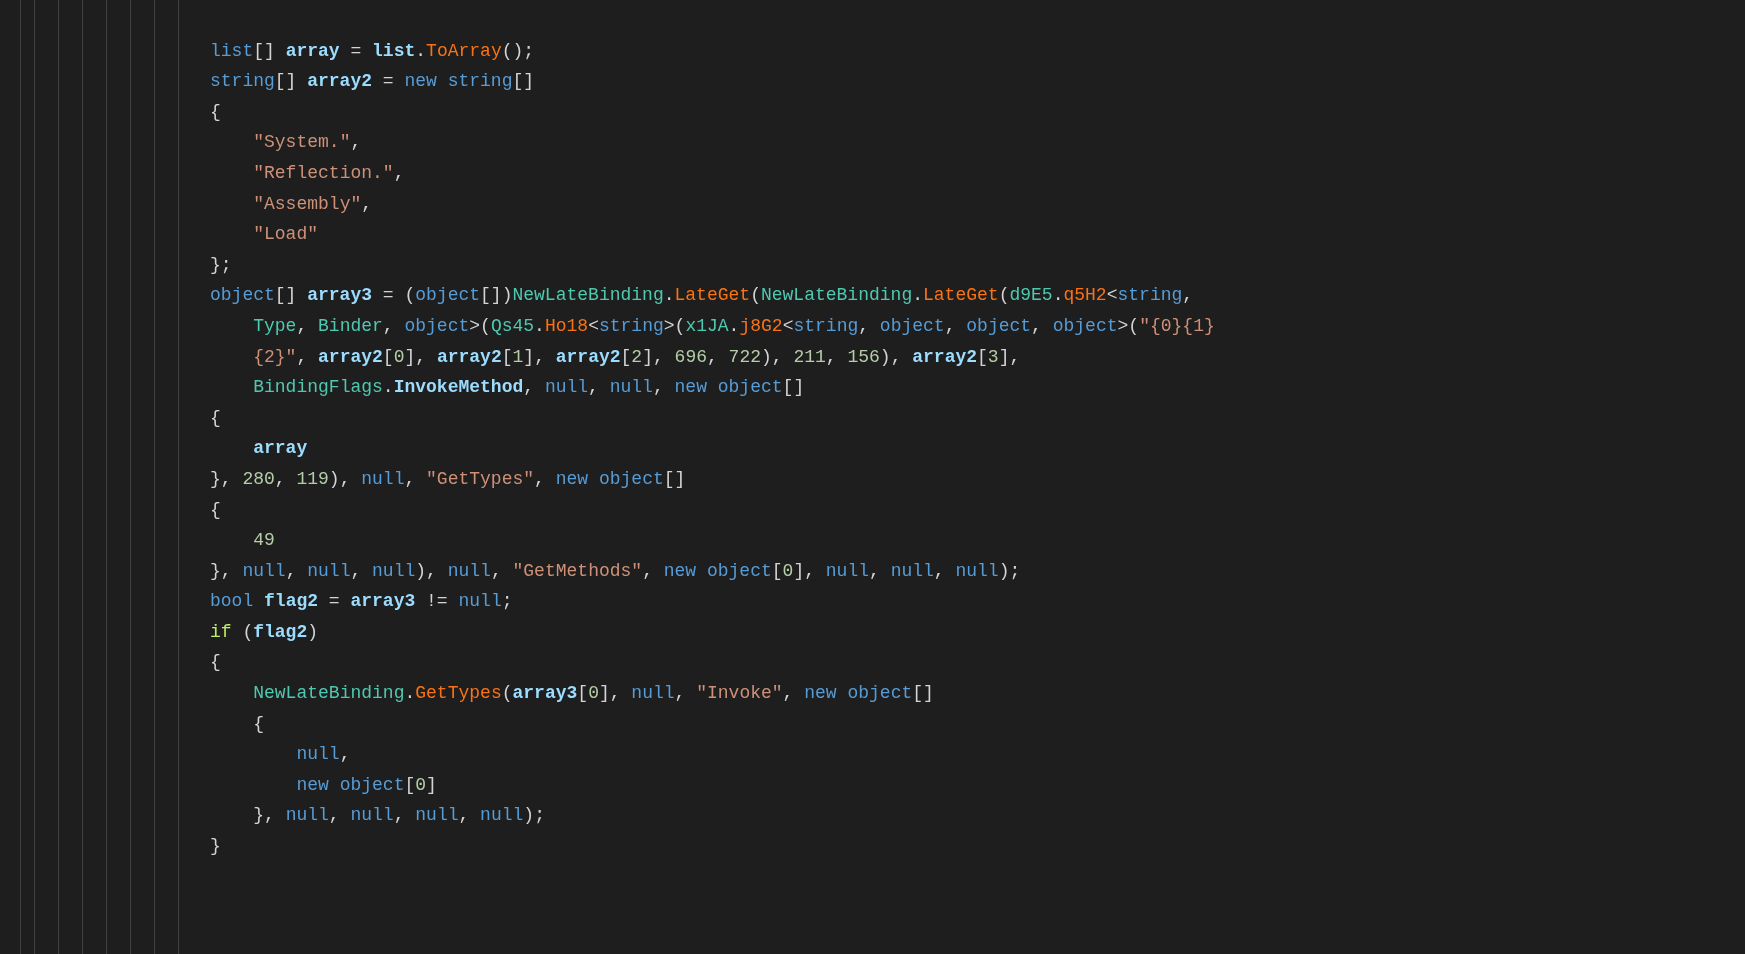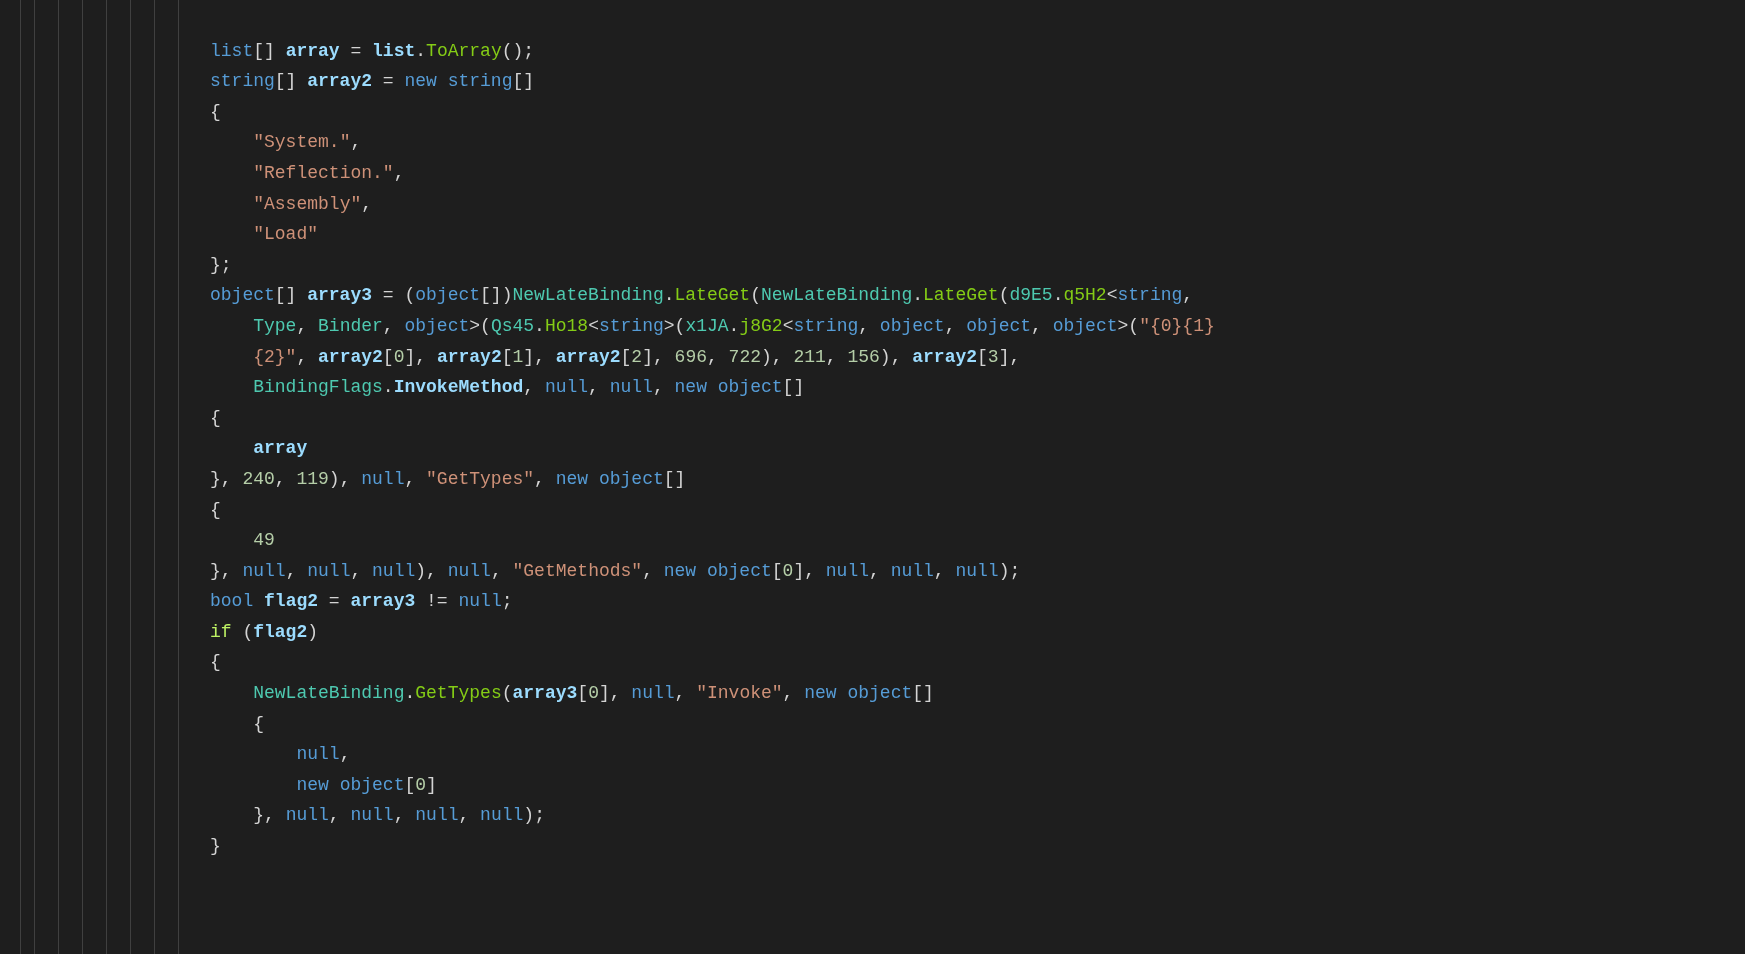--- a/index.html
+++ b/index.html
@@ -42,21 +42,21 @@
   .guide:nth-child(5) { left: 96px; }
   .guide:nth-child(6) { left: 120px; }
   .guide:nth-child(7) { left: 144px; }
   .guide:nth-child(8) { left: 168px; }
   .code {
     color: #d4d4d4;
     white-space: pre;
     padding-top: 5px;
   }
   .kw   { color: #569cd6; }   
-  .meth { color: #84cc16; }   
+  .meth { color: #f97316; }   
   .var  { color: #9cdcfe; font-weight: bold; }   
   .str  { color: #ce9178; }   
   .num  { color: #b5cea8; }
   .cls  { color: #4ec9b0; }
 </style>
 </head>
 <body>
 
 <div class="editor">
   <div class="gutter"></div>
@@ -78,21 +78,21 @@
 <span>    <span class="str">"Reflection."</span>,</span>
 <span>    <span class="str">"Assembly"</span>,</span>
 <span>    <span class="str">"Load"</span></span>
 <span>};</span>
 <span><span class="kw">object</span>[] <span class="var">array3</span> = (<span class="kw">object</span>[])<span class="cls">NewLateBinding</span>.<span class="meth">LateGet</span>(<span class="cls">NewLateBinding</span>.<span class="meth">LateGet</span>(<span class="cls">d9E5</span>.<span class="meth">q5H2</span>&lt;<span class="kw">string</span>,</span>
 <span>    <span class="cls">Type</span>, <span class="cls">Binder</span>, <span class="kw">object</span>&gt;(<span class="cls">Qs45</span>.<span class="meth">Ho18</span>&lt;<span class="kw">string</span>&gt;(<span class="cls">x1JA</span>.<span class="meth">j8G2</span>&lt;<span class="kw">string</span>, <span class="kw">object</span>, <span class="kw">object</span>, <span class="kw">object</span>&gt;(<span class="str">"{0}{1}</span></span>
 <span>    <span class="str">{2}"</span>, <span class="var">array2</span>[<span class="num">0</span>], <span class="var">array2</span>[<span class="num">1</span>], <span class="var">array2</span>[<span class="num">2</span>], <span class="num">696</span>, <span class="num">722</span>), <span class="num">211</span>, <span class="num">156</span>), <span class="var">array2</span>[<span class="num">3</span>],</span>
 <span>    <span class="cls">BindingFlags</span>.<span class="var">InvokeMethod</span>, <span class="kw">null</span>, <span class="kw">null</span>, <span class="kw">new</span> <span class="kw">object</span>[]</span>
 <span>{</span>
 <span>    <span class="var">array</span></span>
-<span>}, <span class="num">240</span>, <span class="num">119</span>), <span class="kw">null</span>, <span class="str">"GetTypes"</span>, <span class="kw">new</span> <span class="kw">object</span>[]</span>
+<span>}, <span class="num">280</span>, <span class="num">119</span>), <span class="kw">null</span>, <span class="str">"GetTypes"</span>, <span class="kw">new</span> <span class="kw">object</span>[]</span>
 <span>{</span>
 <span>    <span class="num">49</span></span>
 <span>}, <span class="kw">null</span>, <span class="kw">null</span>, <span class="kw">null</span>), <span class="kw">null</span>, <span class="str">"GetMethods"</span>, <span class="kw">new</span> <span class="kw">object</span>[<span class="num">0</span>], <span class="kw">null</span>, <span class="kw">null</span>, <span class="kw">null</span>);</span>
 <span><span class="kw">bool</span> <span class="var">flag2</span> = <span class="var">array3</span> != <span class="kw">null</span>;</span>
 <span><span class="kw" style="color:#bef264">if</span> (<span class="var">flag2</span>)</span>
 <span>{</span>
 <span>    <span class="cls">NewLateBinding</span>.<span class="meth">GetTypes</span>(<span class="var">array3</span>[<span class="num">0</span>], <span class="kw">null</span>, <span class="str">"Invoke"</span>, <span class="kw">new</span> <span class="kw">object</span>[]</span>
 <span>    {</span>
 <span>        <span class="kw">null</span>,</span>
 <span>        <span class="kw">new</span> <span class="kw">object</span>[<span class="num">0</span>]</span>

